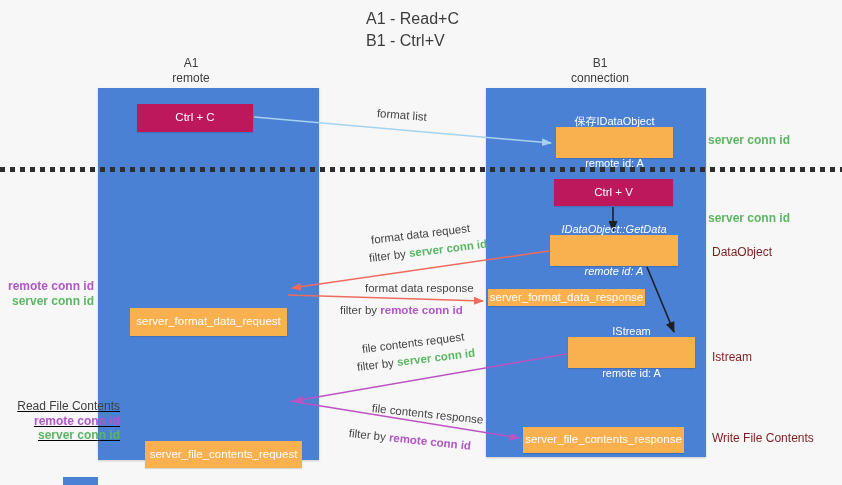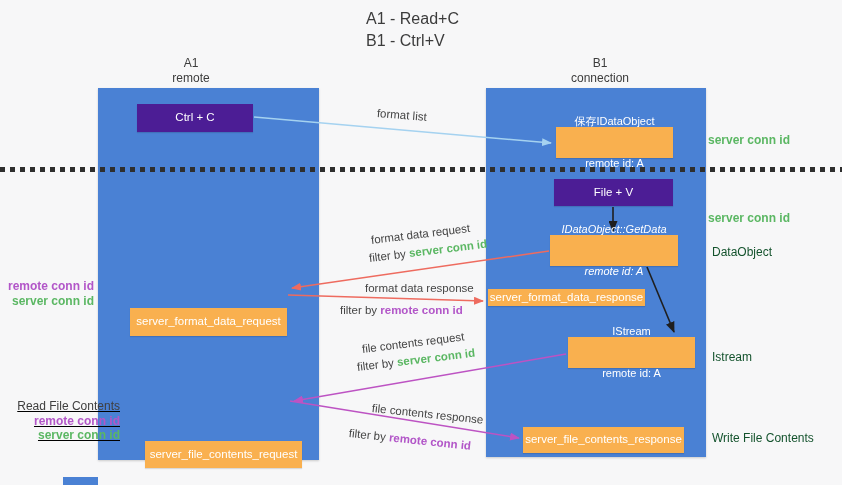--- a/index.html
+++ b/index.html
@@ -10,29 +10,29 @@
 
   .lifeline{position:absolute;background:#4a81d4;box-shadow:0 1px 2px rgba(0,0,0,.18);z-index:1;}
 
   .dotted{position:absolute;left:0;top:167px;width:842px;height:5px;z-index:3;
     background:repeating-linear-gradient(to right,#2e2e2e 0 5px,transparent 5px 10px);}
 
   .arrows{position:absolute;left:0;top:0;z-index:4;pointer-events:none;}
 
   .node{position:absolute;display:flex;flex-direction:column;align-items:center;justify-content:center;
     color:#fff;font-size:11.5px;line-height:13.5px;text-align:center;z-index:5;box-shadow:0 1px 1px rgba(0,0,0,.12);}
-  .node.green{background:#4c1d95;}
+  .node.green{background:#be185d;}
   .node.orange{background:#f9b04f;gap:28px;}
   .node.two{font-size:11px;}
 
   .edge-label{position:absolute;font-size:11.5px;color:#454545;white-space:nowrap;z-index:6;transform-origin:left center;}
   .green-b{color:#5bb763;font-weight:bold;}
   .purple-b{color:#b256c8;font-weight:bold;}
 
-  .side-label{position:absolute;font-size:12px;color:#14532d;white-space:nowrap;z-index:6;}
+  .side-label{position:absolute;font-size:12px;color:#7f1d1d;white-space:nowrap;z-index:6;}
   .side-label.green{color:#5bb763;font-weight:bold;}
   .left-block{position:absolute;text-align:right;font-size:12px;line-height:14.5px;z-index:6;}
   .left-block .plain{color:#3f3f3f;}
 
   .partial{position:absolute;background:#4a81d4;z-index:1;}
 </style>
 </head>
 <body>
 
 <div class="canvas">
@@ -81,21 +81,21 @@
   </svg>
 
   <div class="node green" style="left:137px;top:104px;width:116px;height:28px;">
     <span>Ctrl + C</span>
   </div>
   <div class="node orange two" style="left:556px;top:127px;width:117px;height:31px;">
     <div>保存IDataObject</div>
     <div>remote id: A</div>
   </div>
   <div class="node green" style="left:554px;top:179px;width:119px;height:27px;">
-    <span>File + V</span>
+    <span>Ctrl + V</span>
   </div>
   <div class="node orange two" style="left:550px;top:235px;width:128px;height:31px;font-style:italic;">
     <div>IDataObject::GetData</div>
     <div>remote id: A</div>
   </div>
   <div class="node orange" style="left:130px;top:277px;width:157px;height:28px;margin-top:31px;">
     <span>server_format_data_request</span>
   </div>
   <div class="node orange" style="left:488px;top:289px;width:157px;height:17px;">
     <span>server_format_data_response</span>

